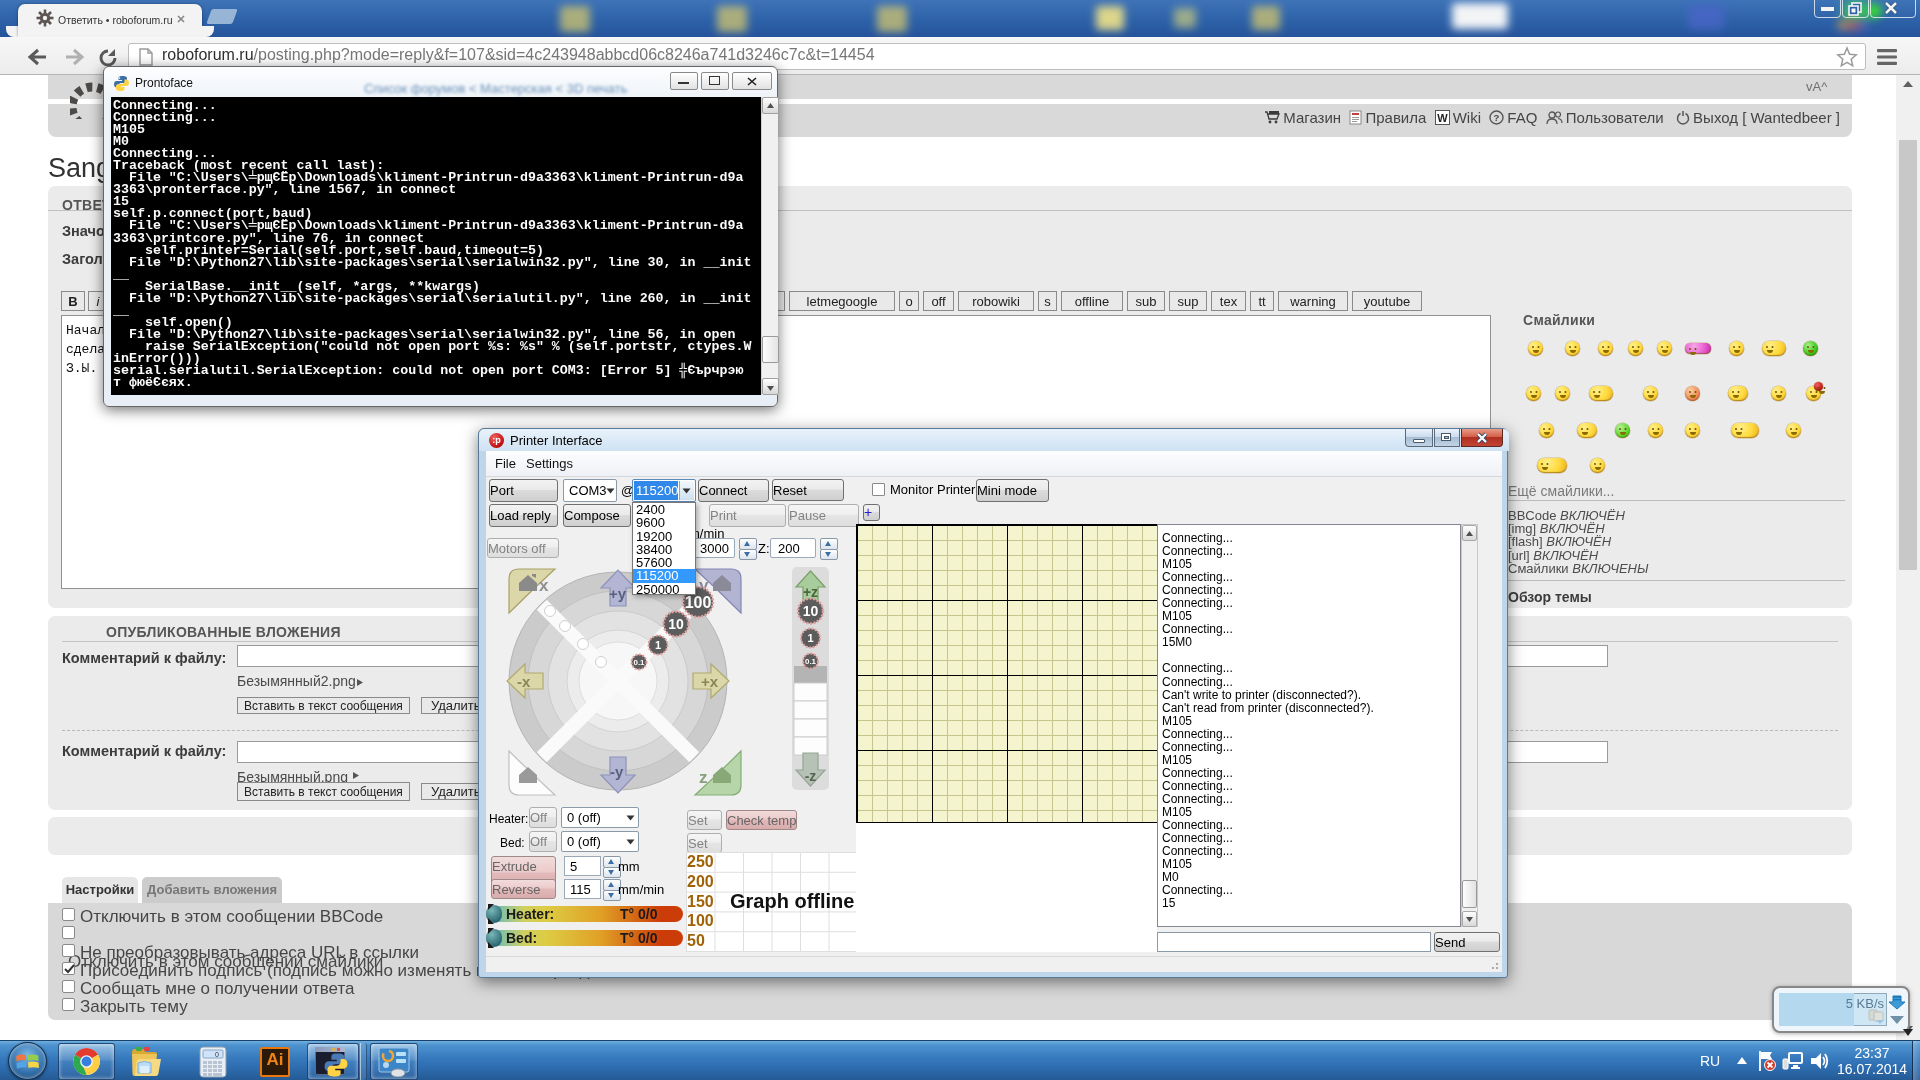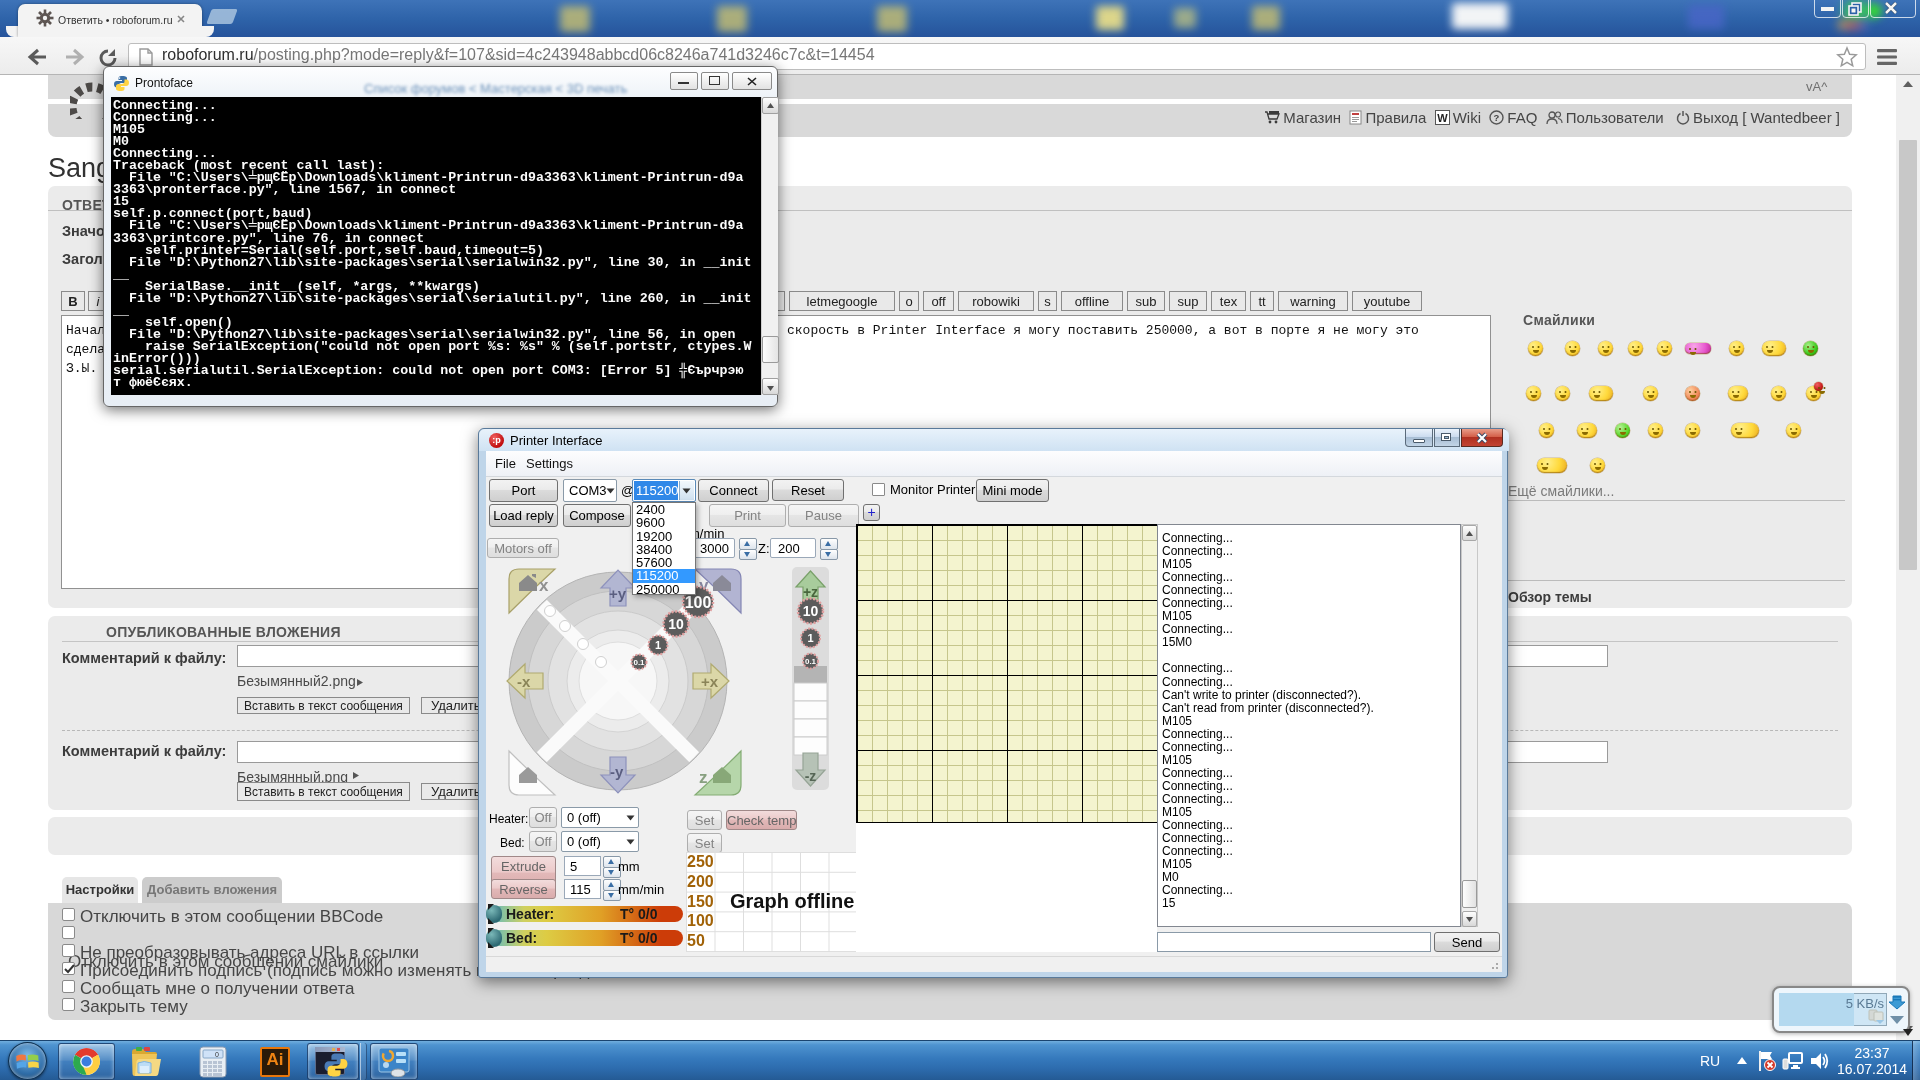--- a/index.html
+++ b/index.html
@@ -27,21 +27,21 @@
 .blabel{font-size:14.5px;font-weight:bold;color:#3c3c3c;}
 .gbtn{position:absolute;background:#e9e9e9;border:1px solid #8a8a8a;font-size:13px;color:#222;text-align:center;white-space:nowrap;overflow:hidden;}
 .fin{position:absolute;background:#fff;border:1px solid #9a9a9a;}
 .cb{position:absolute;width:13px;height:13px;background:#fff;border:1px solid #8a8a8a;border-radius:2px;font-size:11px;line-height:12px;text-align:center;color:#222;}
 .cbl{position:absolute;font-size:17px;color:#464646;}
 .smrow .sm{position:absolute;width:15px;height:15px;border-radius:50%;}
 .smrow .sm:after{content:"";position:absolute;left:3.5px;top:4.5px;width:2.6px;height:2.6px;border-radius:50%;background:#6b5500;box-shadow:5.5px 0 0 #6b5500;}
 .smrow .sm:before{content:"";position:absolute;left:4.5px;top:9px;width:6px;height:2.5px;border-radius:0 0 4px 4px;background:#8a6a00;}
 .smrow .sm{background:radial-gradient(circle at 35% 30%,#ffef8a,#ffd93b 55%,#e8a820);box-shadow:inset 0 -1px 1px rgba(120,70,0,.55), 0 0 0 .5px rgba(150,100,0,.4);}
 
-.win7btn{position:absolute;white-space:nowrap;overflow:hidden;border:1px solid #707070;border-radius:3px;background:linear-gradient(180deg,#f2f2f2 0%,#ebebeb 45%,#dbdbdb 50%,#cfcfcf 100%);font-size:13px;color:#000;text-align:center;}
+.win7btn{position:absolute;white-space:nowrap;overflow:hidden;border:1px solid #707070;border-radius:3px;background:linear-gradient(180deg,#f2f2f2 0%,#ebebeb 45%,#dbdbdb 50%,#cfcfcf 100%);font-size:13px;color:#000;}
 .tbtn{background:linear-gradient(180deg,rgba(255,255,255,.45),rgba(255,255,255,.18) 45%,rgba(110,160,210,.25) 50%,rgba(70,120,180,.3));border:1px solid rgba(25,60,105,.85);border-radius:3px;box-shadow:inset 0 0 4px rgba(255,255,255,.6);}
 .win7btn.dis{color:#838383;border-color:#aeaeae;background:linear-gradient(180deg,#f5f5f5,#efefef 45%,#e5e5e5 50%,#dedede 100%);}
 .win7btn.pink{background:linear-gradient(180deg,#f2dcdc,#eccaca 45%,#e2b8b8 50%,#d9acac 100%);border-color:#a08888;color:#666;}
 .spn{width:16px;height:20px;}
 .spn:before,.spn:after{content:"";position:absolute;left:0;width:16px;height:9.5px;background:linear-gradient(180deg,#fefefe,#dde4ec);border:1px solid #8898a8;border-radius:2px;}
 .spn:before{top:0;}
 .spn:after{top:10.5px;}
 .spn b:first-child,.spn i{position:absolute;left:4.5px;width:0;height:0;border-left:3.5px solid transparent;border-right:3.5px solid transparent;z-index:2;}
 .spn b{position:absolute;left:4.5px;top:3px;width:0;height:0;border-left:3.5px solid transparent;border-right:3.5px solid transparent;border-bottom:5px solid #3a6ea5;z-index:2;}
 .spn i{top:13.5px;border-top:5px solid #3a6ea5;}
@@ -207,21 +207,20 @@
   <div class="gbtn" style="left:1169px;top:216px;width:38px;height:20px;line-height:19px;">sup</div>
   <div class="gbtn" style="left:1211px;top:216px;width:35px;height:20px;line-height:19px;">tex</div>
   <div class="gbtn" style="left:1250px;top:216px;width:24px;height:20px;line-height:19px;">tt</div>
   <div class="gbtn" style="left:1278px;top:216px;width:70px;height:20px;line-height:19px;">warning</div>
   <div class="gbtn" style="left:1352px;top:216px;width:70px;height:20px;line-height:19px;">youtube</div>
 
   <div class="abs" style="left:61px;top:240px;width:1430px;height:274px;background:#fff;border:1px solid #919191;"></div>
   <div class="abs" style="left:66px;top:246px;font-family:'Liberation Mono',monospace;font-size:13px;line-height:19px;color:#111;white-space:pre;">Начал
 сдела
 З.Ы.</div>
-  <div class="abs" style="left:787px;top:246px;font-family:'Liberation Mono',monospace;font-size:13px;line-height:19px;color:#111;white-space:pre;">скорость в Printer Interface я могу поставить 250000, а вот в порте я не могу это</div>
 
   <div class="abs shead" style="left:1523px;top:237px;">Смайлики</div>
   <div class="smrow">
   <i class="sm" style="left:1528px;top:266px;"></i>
   <i class="sm" style="left:1565px;top:266px;"></i>
   <i class="sm" style="left:1598px;top:266px;"></i>
   <i class="sm" style="left:1628px;top:266px;"></i>
   <i class="sm" style="left:1657px;top:266px;"></i>
   <i class="sm" style="left:1685px;top:268px;width:26px;height:11px;border-radius:5px;background:radial-gradient(circle at 35% 30%,#f8a8e8,#e85ad0 60%,#c02898);"></i>
   <i class="sm" style="left:1729px;top:266px;"></i>
@@ -241,20 +240,21 @@
   <i class="sm" style="left:1615px;top:348px;background:radial-gradient(circle at 35% 30%,#b8f098,#58d828 60%,#28a010);"></i>
   <i class="sm" style="left:1648px;top:348px;"></i>
   <i class="sm" style="left:1685px;top:348px;"></i>
   <i class="sm" style="left:1731px;top:348px;width:28px;border-radius:8px;"></i>
   <i class="sm" style="left:1786px;top:348px;"></i>
   <i class="sm" style="left:1537px;top:383px;width:30px;border-radius:8px;"></i>
   <i class="sm" style="left:1590px;top:383px;"></i>
   </div>
   <div class="abs" style="left:1508px;top:408px;font-size:14px;color:#7a7a7a;">Ещё смайлики...</div>
   <div class="abs" style="left:1507px;top:425px;width:338px;height:1px;background:#bbb;"></div>
+  <div class="abs" style="left:1508px;top:434px;font-size:13px;color:#4c4c4c;line-height:13.2px;">BBCode <i>ВКЛЮЧЁН</i><br>[img] <i>ВКЛЮЧЁН</i><br>[flash] <i>ВКЛЮЧЁН</i><br>[url] <i>ВКЛЮЧЁН</i><br>Смайлики <i>ВКЛЮЧЕНЫ</i></div>
   <div class="abs" style="left:1507px;top:505px;width:338px;height:1px;background:#bbb;"></div>
   <div class="abs" style="left:1508px;top:514px;font-size:14px;font-weight:bold;color:#3c3c3c;">Обзор темы</div>
 
   <div class="panel" style="left:48px;top:541px;width:1804px;height:194px;"></div>
   <div class="abs shead" style="left:62px;top:549px;margin-left:44px;">ОПУБЛИКОВАННЫЕ ВЛОЖЕНИЯ</div>
   <div class="abs" style="left:62px;top:566px;width:1776px;height:1px;background:#c4c4c4;"></div>
   <div class="abs blabel" style="left:62px;top:575px;">Комментарий к файлу:</div>
   <div class="fin" style="left:237px;top:570px;width:1371px;height:22px;"></div>
   <div class="abs" style="left:237px;top:598px;font-size:14px;color:#4a4a4a;">Безымянный2.png</div>
     <svg class="abs" style="left:356px;top:603px;" width="8" height="9" viewBox="0 0 8 9">

